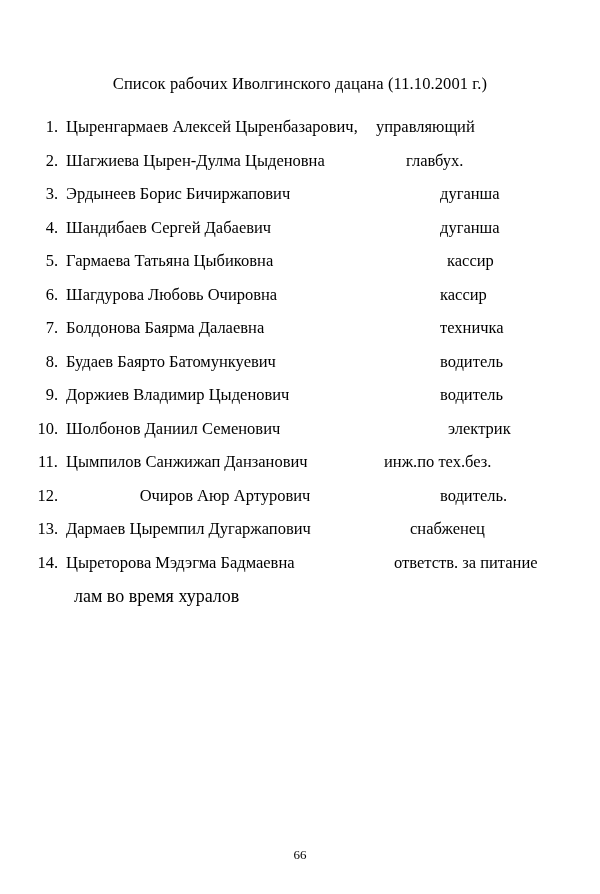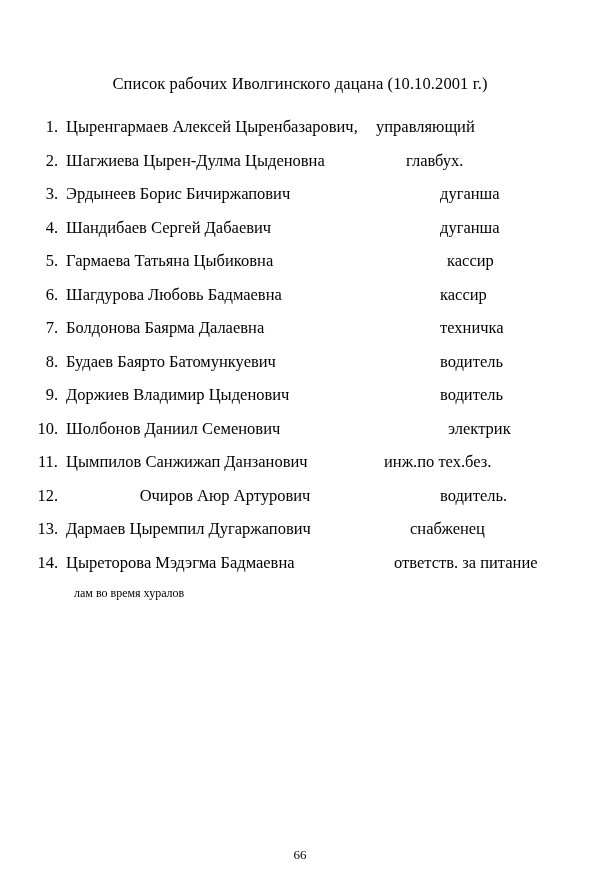--- a/index.html
+++ b/index.html
@@ -54,40 +54,40 @@
     flex: 0 0 auto;
     white-space: nowrap;
   }
   .role {
     white-space: nowrap;
   }
   .cont-row {
     display: flex;
     align-items: baseline;
     height: 33.5px;
-    font-size: 12px;
+    font-size: 18px;
   }
   .cont-spacer {
     flex: 0 0 42px;
   }
   .page-number {
     position: absolute;
     left: 0;
     top: 847px;
     width: 600px;
     text-align: center;
     font-size: 13px;
   }
 </style>
 </head>
 <body>
 
 <div class="page">
 
-  <div class="doc-title">Список рабочих Иволгинского дацана (10.10.2001 г.)</div>
+  <div class="doc-title">Список рабочих Иволгинского дацана (11.10.2001 г.)</div>
 
   <div class="list">
       <div class="row">
         <span class="num">1.</span>
         <span class="name" style="width: 310px;">Цыренгармаев Алексей Цыренбазарович,</span>
         <span class="role" style="padding-left: 0px;">управляющий</span>
       </div>
       <div class="row">
         <span class="num">2.</span>
         <span class="name" style="width: 318px;">Шагжиева Цырен-Дулма Цыденовна</span>
@@ -103,21 +103,21 @@
         <span class="name" style="width: 318px;">Шандибаев Сергей Дабаевич</span>
         <span class="role" style="padding-left: 56px;">дуганша</span>
       </div>
       <div class="row">
         <span class="num">5.</span>
         <span class="name" style="width: 318px;">Гармаева Татьяна Цыбиковна</span>
         <span class="role" style="padding-left: 63px;">кассир</span>
       </div>
       <div class="row">
         <span class="num">6.</span>
-        <span class="name" style="width: 318px;">Шагдурова Любовь Бадмаевна</span>
+        <span class="name" style="width: 318px;">Шагдурова Любовь Очировна</span>
         <span class="role" style="padding-left: 56px;">кассир</span>
       </div>
       <div class="row">
         <span class="num">7.</span>
         <span class="name" style="width: 318px;">Болдонова Баярма Далаевна</span>
         <span class="role" style="padding-left: 56px;">техничка</span>
       </div>
       <div class="row">
         <span class="num">8.</span>
         <span class="name" style="width: 318px;">Будаев Баярто Батомункуевич</span>

